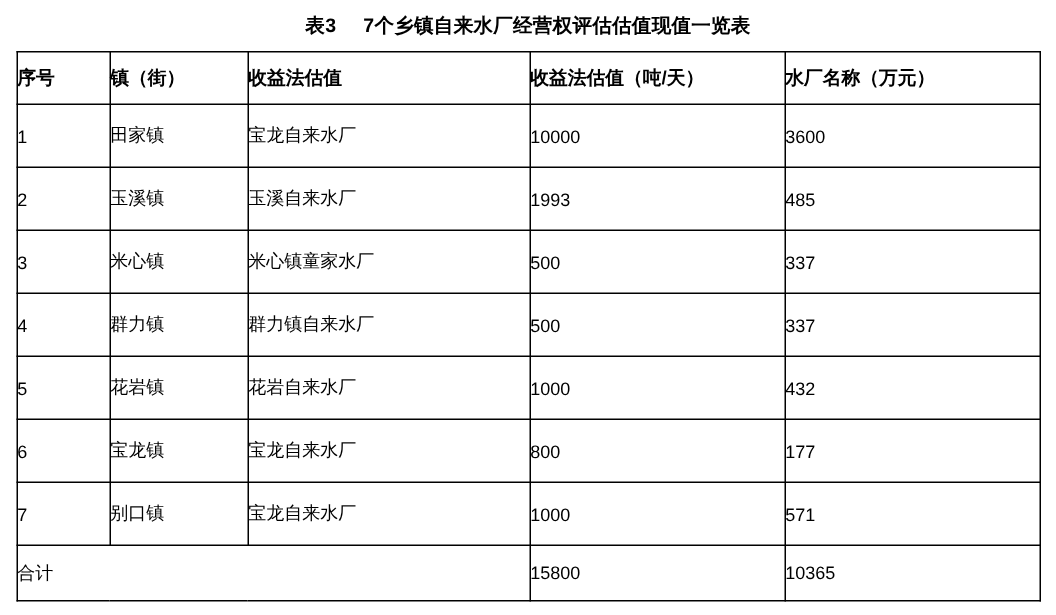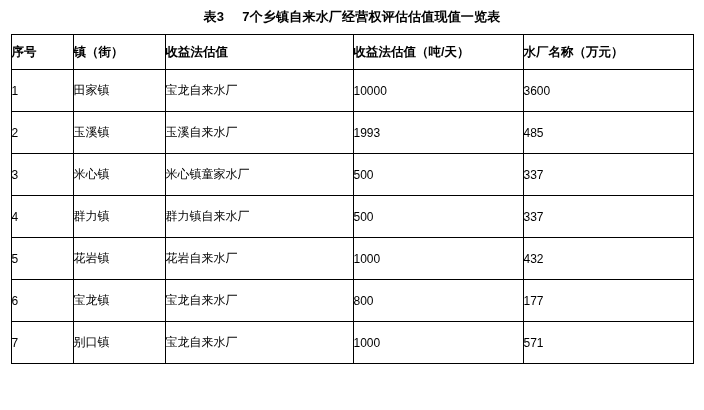--- a/index.html
+++ b/index.html
@@ -138,16 +138,21 @@
         <td class="cell-num">800</td>
         <td class="cell-num">177</td>
       </tr>
       <tr>
         <td class="cell-num">7</td>
         <td>别口镇</td>
         <td>宝龙自来水厂</td>
         <td class="cell-num">1000</td>
         <td class="cell-num">571</td>
       </tr>
+      <tr class="total-row">
+        <td class="total-label" colspan="3">合计</td>
+        <td class="cell-num">15800</td>
+        <td class="cell-num">10365</td>
+      </tr>
     </tbody>
   </table>
 
 </div>
 
 </body></html>

